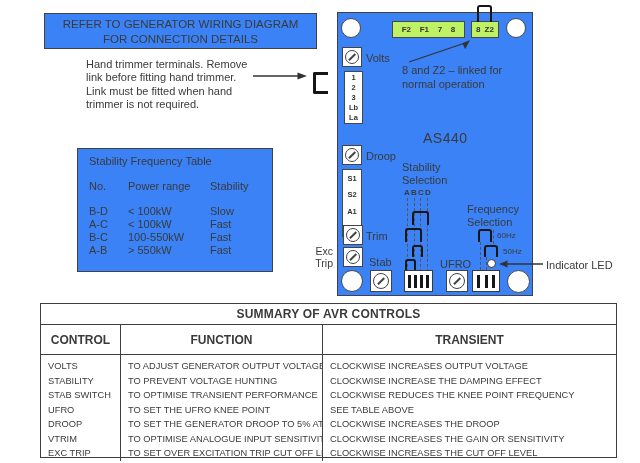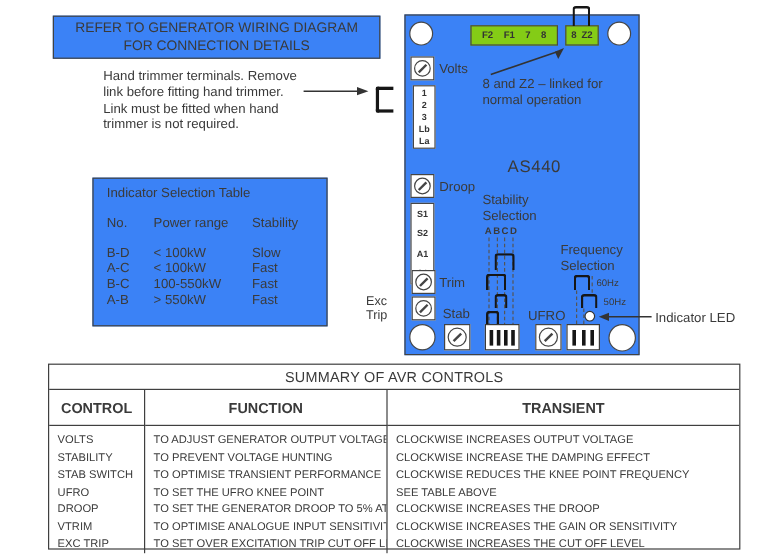--- a/index.html
+++ b/index.html
@@ -10,34 +10,34 @@
   .bx{border:1.6px solid #424242;background:#3b82f6}
   
   .pot{border:1.4px solid #444;background:#fff}
   .pot::before{content:"";position:absolute;inset:2px;border:1.3px solid #444;border-radius:50%}
   .pot::after{content:"";position:absolute;left:50%;top:50%;width:9px;height:1.6px;background:#444;transform:translate(-50%,-50%) rotate(-45deg)}
   .pot20{width:20px;height:20px}
   .pot22{width:22px;height:22px}
   .hole{border:1.5px solid #474747;border-radius:50%;background:#fff}
   .strip{border:1.5px solid #474747;background:#fff;display:flex;flex-direction:column}
   .strip .cell{flex:1;display:flex;align-items:center;justify-content:center;font-size:7.5px;font-weight:700;color:#333}
-  .tblk{border:1.5px solid #474747;background:#84cc16;display:flex;align-items:center;justify-content:space-evenly;font-size:8px;font-weight:700;color:#333}
+  .tblk{border:1.5px solid #474747;background:#bef264;display:flex;align-items:center;justify-content:space-evenly;font-size:8px;font-weight:700;color:#333}
   .pinhdr{border:1.6px solid #3a3a3a;background:#fff;display:flex;align-items:center;justify-content:space-evenly}
   .pin{width:3px;height:13px;background:#161616}
   .jmp{border:2.8px solid #161616;border-bottom:none;border-radius:3px 3px 0 0;background:transparent}
   .dash{width:0;border-left:1.2px dashed #555}
   .lbl{font-size:11px;white-space:nowrap}
   .small{font-size:8px;white-space:nowrap}
   
   .stab-row{position:absolute;width:100%;height:13px}
   .stab-row span{position:absolute;font-size:11px;white-space:nowrap}
   .sc1{left:11px}.sc2{left:50px}.sc3{left:132px}
   
   .sumtbl{left:40px;top:303px;width:577px;height:155px;border:1.6px solid #3f3f3f;background:#fff}
-  .sum-title{height:21px;border-bottom:1.6px solid #3f3f3f;display:flex;align-items:center;justify-content:center;font-size:12px;font-weight:400;letter-spacing:.2px}
+  .sum-title{height:21px;border-bottom:1.6px solid #3f3f3f;display:flex;align-items:center;justify-content:center;font-size:12px;font-weight:700;letter-spacing:.2px}
   .sum-main{display:grid;grid-template-columns:80px 202px 1fr;grid-template-rows:30px 1fr;height:132px}
   .hd{display:flex;align-items:center;justify-content:center;font-size:12px;font-weight:700;border-bottom:1.6px solid #3f3f3f}
   .bR{border-right:1.6px solid #3f3f3f}
   .colbody{padding-top:4px}
   .colbody div{height:14.5px;line-height:14.5px;font-size:9.3px;padding-left:7px;white-space:nowrap;overflow:hidden}
 </style>
 </head>
 <body>
 
 <div id="page">
@@ -50,21 +50,21 @@
   <div class="abs" style="left:86px;top:58px;font-size:11px;line-height:13.3px">
     <div>Hand trimmer terminals. Remove</div>
     <div>link before fitting hand trimmer.</div>
     <div>Link must be fitted when hand</div>
     <div>trimmer is not required.</div>
   </div>
 
   <div class="abs" style="left:313px;top:72px;width:15px;height:22px;border:3.2px solid #161616;border-right:none;border-radius:2px 0 0 2px"></div>
 
   <div class="abs bx" style="left:77px;top:148px;width:196px;height:124px">
-    <div class="abs lbl" style="left:11px;top:6px">Indicator Selection  Table</div>
+    <div class="abs lbl" style="left:11px;top:6px">Stability Frequency  Table</div>
     <div class="stab-row" style="top:31px">
       <span class="sc1">No.</span>
       <span class="sc2">Power range</span>
       <span class="sc3">Stability</span>
     </div>
     <div class="stab-row" style="top:56px">
       <span class="sc1">B-D</span>
       <span class="sc2">&lt; 100kW</span>
       <span class="sc3">Slow</span>
     </div>
@@ -78,21 +78,21 @@
       <span class="sc2">100-550kW</span>
       <span class="sc3">Fast</span>
     </div>
     <div class="stab-row" style="top:95px">
       <span class="sc1">A-B</span>
       <span class="sc2">&gt; 550kW</span>
       <span class="sc3">Fast</span>
     </div>
   </div>
 
-  <div class="abs" style="left:305px;top:245px;width:28px;font-size:10.5px;line-height:12px;text-align:left">
+  <div class="abs" style="left:305px;top:245px;width:28px;font-size:10.5px;line-height:12px;text-align:right">
     <div>Exc</div>
     <div>Trip</div>
   </div>
 
   <div class="abs bx" style="left:337px;top:12px;width:196px;height:284px"></div>
 
   <div class="abs hole" style="left:341px;top:18px;width:20px;height:20px"></div>
   <div class="abs hole" style="left:506px;top:18px;width:20px;height:20px"></div>
   <div class="abs hole" style="left:341px;top:270px;width:22px;height:22px"></div>
   <div class="abs hole" style="left:507px;top:270px;width:23px;height:23px"></div>

